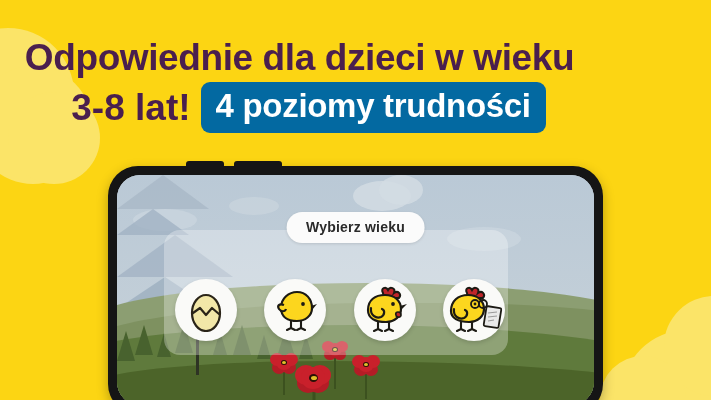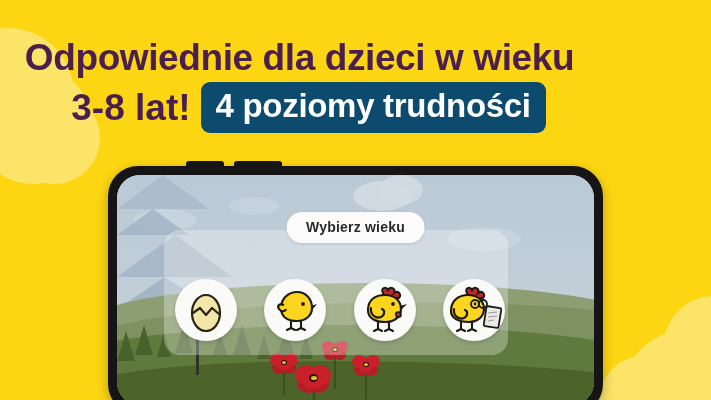--- a/index.html
+++ b/index.html
@@ -58,21 +58,21 @@
     padding-left: 18px;
   }
   .headline-age {
     color: #4A1F4E;
     font-size: 37px;
     font-weight: bold;
     line-height: 44px;
     white-space: nowrap;
   }
   .badge {
-    background: #0c4a6e;
+    background: #0369a1;
     color: #FFFFFF;
     font-size: 33px;
     font-weight: bold;
     line-height: 38px;
     padding: 5px 15px 8px 15px;
     border-radius: 9px;
     white-space: nowrap;
     letter-spacing: -0.3px;
   }
 

